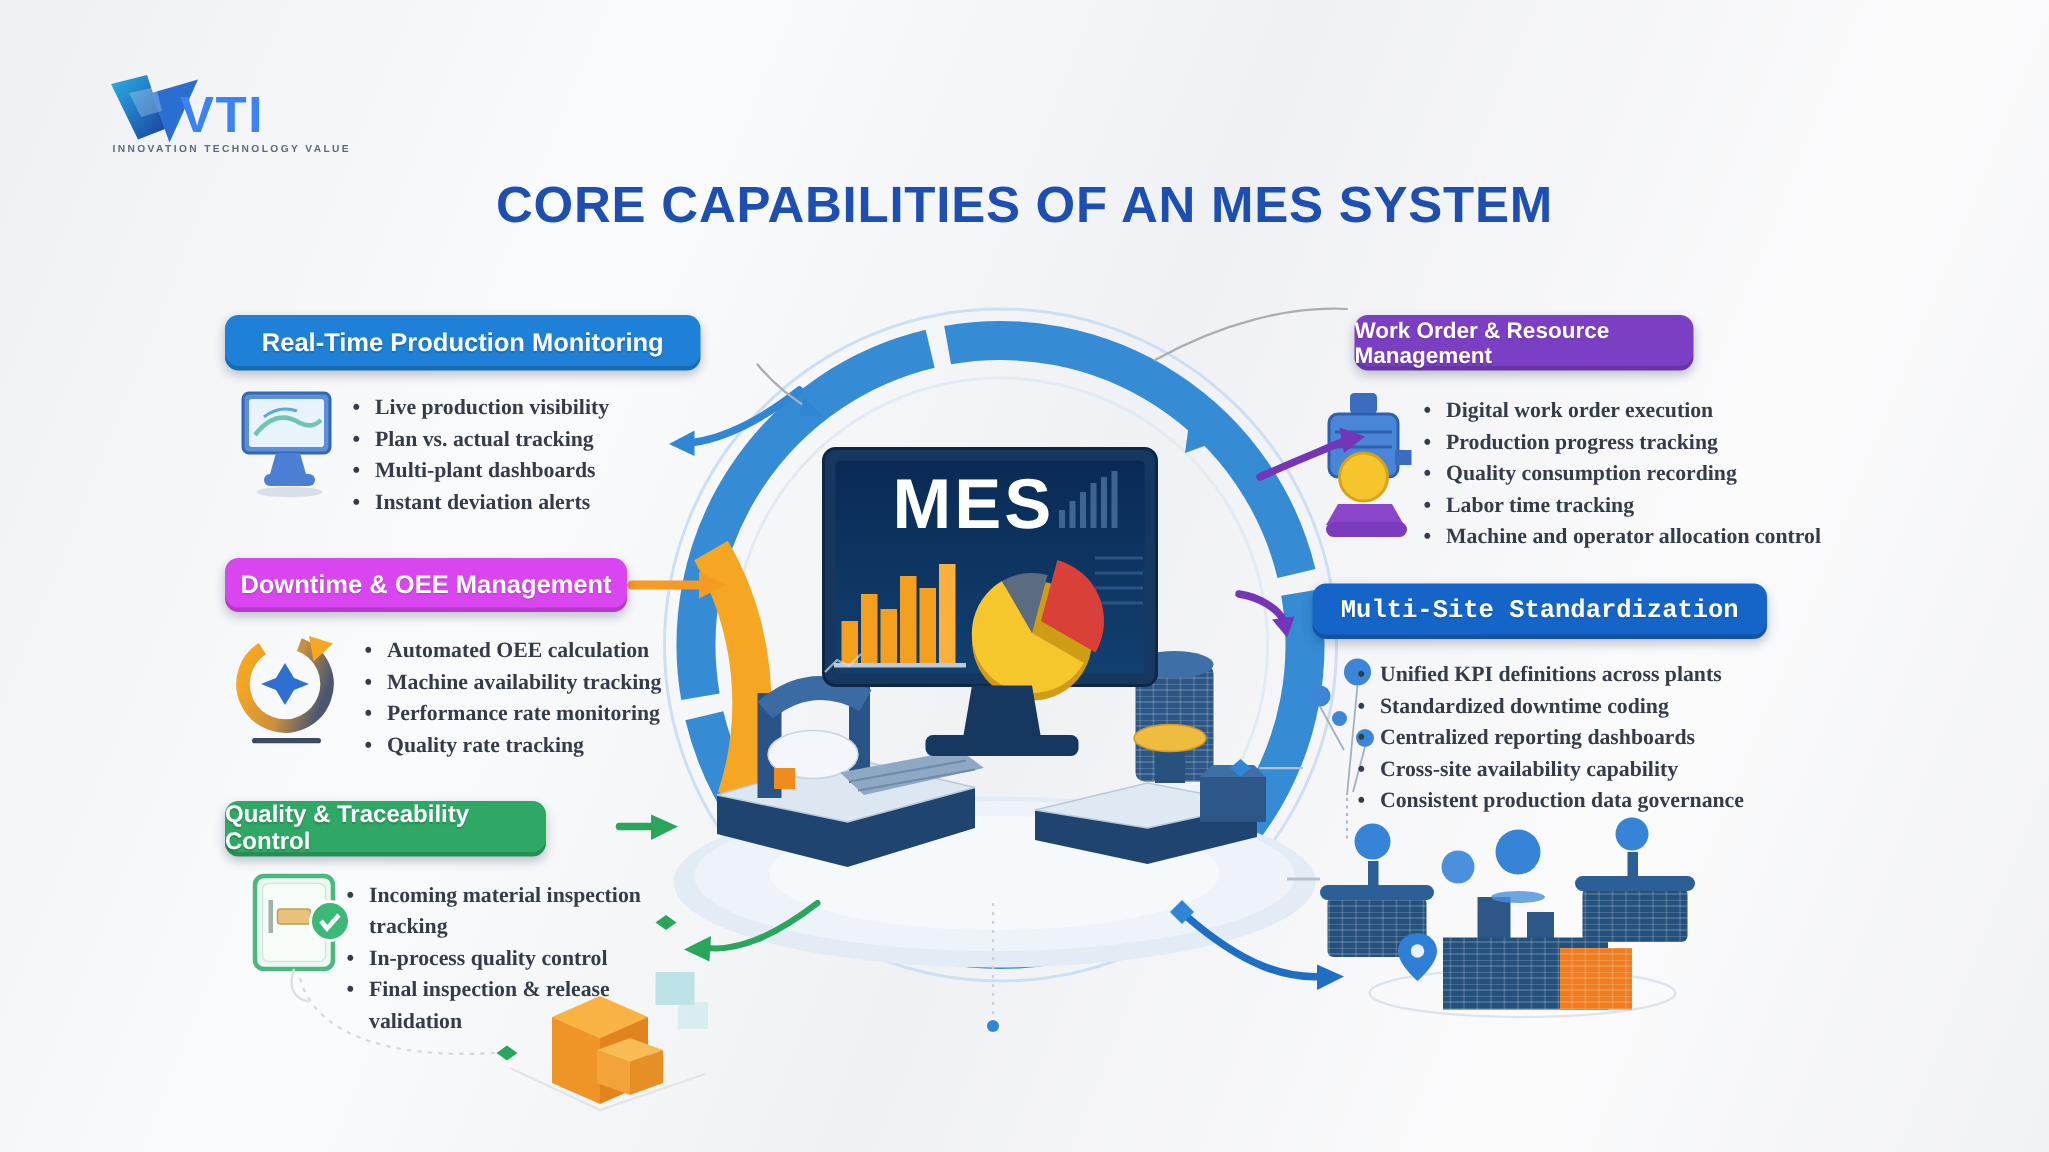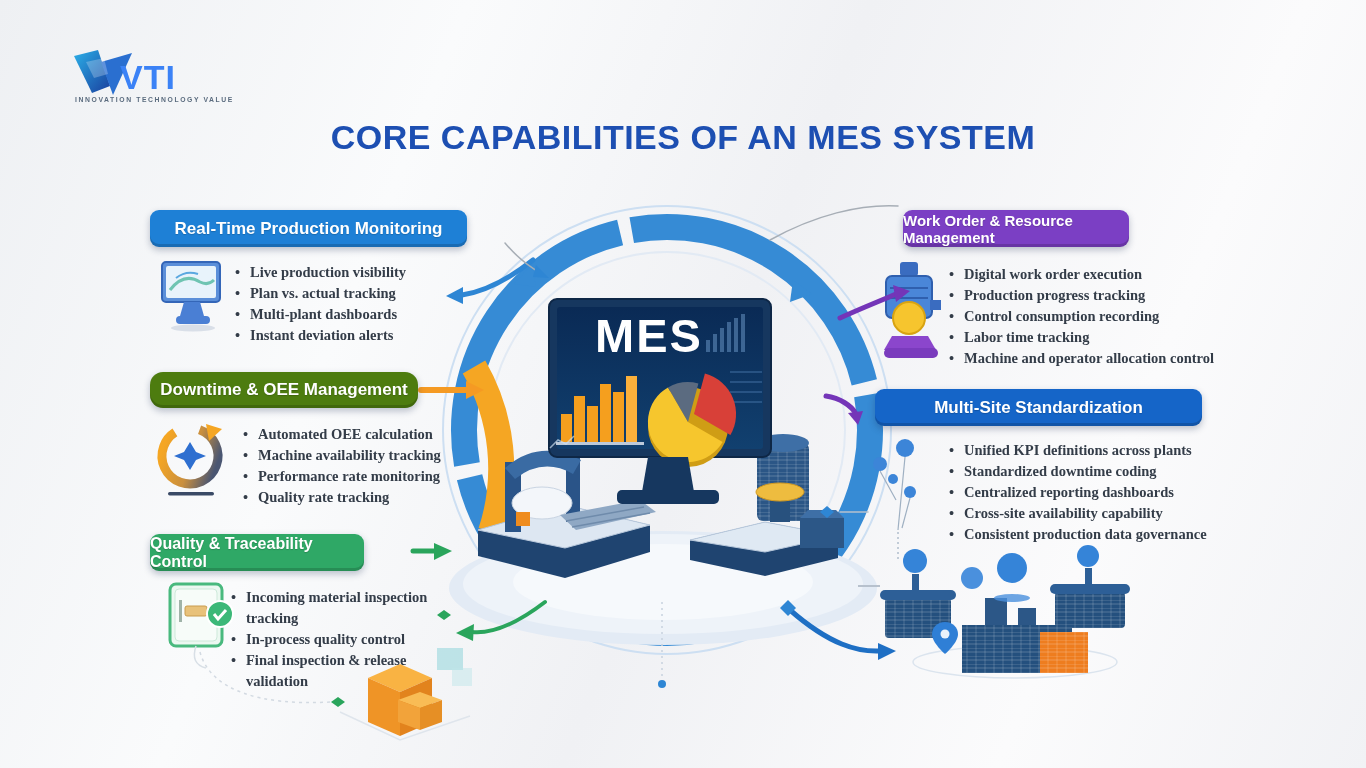--- a/index.html
+++ b/index.html
@@ -258,46 +258,46 @@
   <h1 class="txt page-title" style="margin:0">CORE CAPABILITIES OF AN MES SYSTEM</h1>
 
   <div class="pill" style="left: 150px; top: 210px; width: 317px; height: 37px; font-size: 17px; background-color: rgb(30, 128, 214);">Real-Time Production Monitoring</div>
   <ul class="bullets w250" style="left:232px;top:262px">
     <li>Live production visibility</li>
     <li>Plan vs. actual tracking</li>
     <li>Multi-plant dashboards</li>
     <li>Instant deviation alerts</li>
   </ul>
 
-  <div class="pill" style="left: 150px; top: 372px; width: 268px; height: 36px; font-size: 17px; background-color: #4d7c0f; border-radius: 13px;">Downtime &amp; OEE Management</div>
+  <div class="pill" style="left: 150px; top: 372px; width: 268px; height: 36px; font-size: 17px; background-color: #d946ef;">Downtime &amp; OEE Management</div>
   <ul class="bullets w250" style="left:240px;top:424px">
     <li>Automated OEE calculation</li>
     <li>Machine availability tracking</li>
     <li>Performance rate monitoring</li>
     <li>Quality rate tracking</li>
   </ul>
 
   <div class="pill" style="left: 150px; top: 534px; width: 214px; height: 37px; font-size: 16px; background-color: rgb(47, 168, 102);">Quality &amp; Traceability Control</div>
   <ul class="bullets w240" style="left:228px;top:587px">
     <li>Incoming material inspection tracking</li>
     <li>In-process quality control</li>
     <li>Final inspection &amp; release validation</li>
   </ul>
 
   <div class="pill" style="left: 875px; top: 210px; width: 226px; height: 37px; font-size: 15px; background-color: rgb(123, 63, 196); margin-left: 28px;">Work Order &amp; Resource Management</div>
   <ul class="bullets w330" style="left:946px;top:264px">
     <li>Digital work order execution</li>
     <li>Production progress tracking</li>
-    <li>Control consumption recording</li>
+    <li>Quality consumption recording</li>
     <li>Labor time tracking</li>
     <li>Machine and operator allocation control</li>
   </ul>
 
-  <div class="pill" style="left: 875px; top: 389px; width: 327px; height: 37px; font-size: 17px; background-color: rgb(21, 101, 200);">Multi-Site Standardization</div>
-  <ul class="bullets w330" style="left:946px;top:440px">
+  <div class="pill" style="left: 875px; top: 389px; width: 303px; height: 37px; font-size: 17px; background-color: rgb(21, 101, 200); font-family: Liberation Mono, monospace;">Multi-Site Standardization</div>
+  <ul class="bullets w330" style="left:902px;top:440px">
     <li>Unified KPI definitions across plants</li>
     <li>Standardized downtime coding</li>
     <li>Centralized reporting dashboards</li>
     <li>Cross-site availability capability</li>
     <li>Consistent production data governance</li>
   </ul>
 
 </div>
 
 </body></html>

